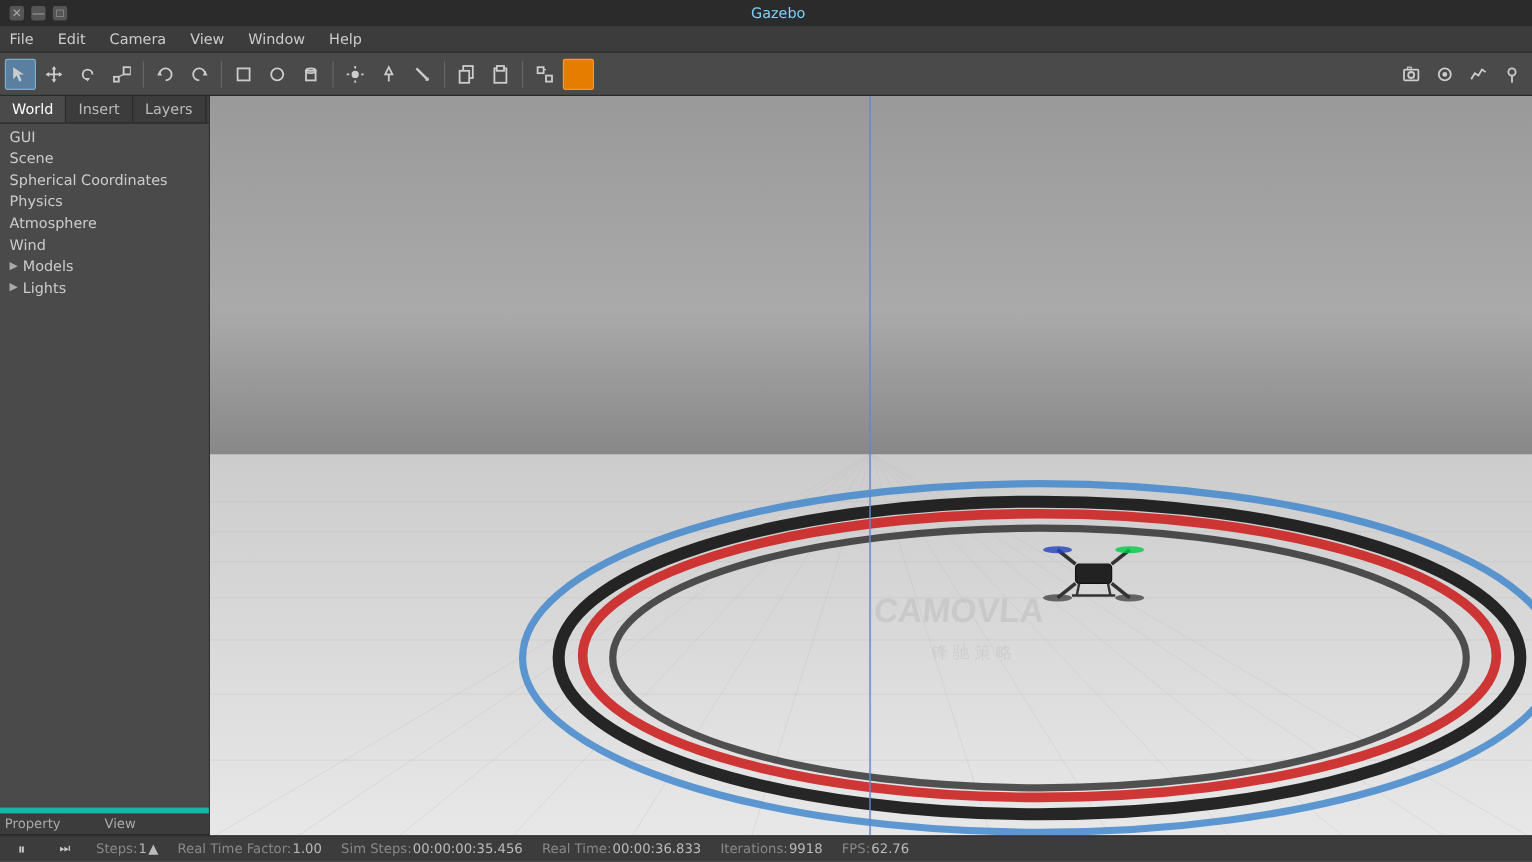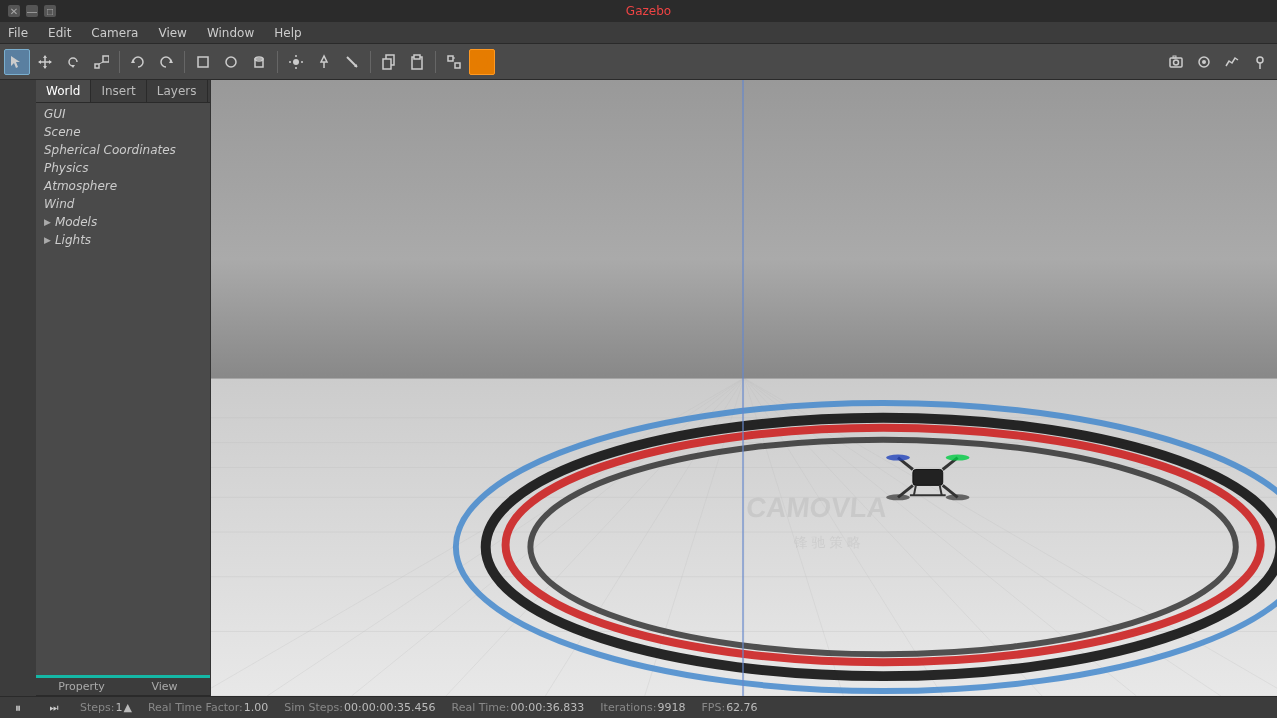--- a/index.html
+++ b/index.html
@@ -6,21 +6,21 @@
     body { width: 1277px; height: 718px; background: #3c3c3c; font-family: 'DejaVu Sans', Arial, sans-serif; font-size: 12px; color: #ddd; overflow: hidden; }
 
     
     #titlebar {
       width: 100%; height: 22px; background: #2b2b2b;
       display: flex; align-items: center; justify-content: space-between;
       padding: 0 8px; user-select: none;
     }
     #titlebar-controls { display: flex; gap: 6px; align-items: center; }
     .titlebar-btn { width: 12px; height: 12px; border-radius: 2px; background: #555; border: none; cursor: pointer; font-size: 10px; color: #aaa; display: flex; align-items: center; justify-content: center; }
-    #titlebar-title { font-size: 12px; color: #ef4444; margin-left: 32px; }
+    #titlebar-title { font-size: 12px; color: #7dd3fc; margin-left: 32px; }
 
     
     #menubar {
       width: 100%; height: 22px; background: #3c3c3c;
       display: flex; align-items: center; padding: 0 4px; gap: 12px;
       border-bottom: 1px solid #2a2a2a;
     }
     .menu-item { font-size: 12px; color: #ccc; cursor: pointer; padding: 2px 4px; }
 
     
@@ -35,28 +35,28 @@
       color: #ccc; font-size: 14px; border-radius: 2px;
     }
     .toolbar-btn.active { background: #5a7fa0; border-color: #7aafcf; }
     .toolbar-separator { width: 1px; height: 22px; background: #666; margin: 0 3px; }
     .toolbar-spacer-right { flex: 1; }
 
     
     #main { display: flex; width: 100%; height: calc(718px - 22px - 22px - 36px - 22px); }
 
     
-    #left-panel { width: 175px; background: #4a4a4a; border-right: 1px solid #333; display: flex; flex-direction: column; margin-left: 36px; }
+    #left-panel { width: 175px; background: #4a4a4a; border-right: 1px solid #333; display: flex; flex-direction: column; }
     #left-tabs { display: flex; background: #3c3c3c; border-bottom: 1px solid #2a2a2a; }
     .left-tab { padding: 4px 10px; font-size: 12px; cursor: pointer; color: #bbb; border-right: 1px solid #2a2a2a; }
     .left-tab.active { background: #4a4a4a; color: #fff; }
     #left-tree { flex: 1; padding: 2px 0; overflow-y: auto; }
-    .tree-item { padding: 2px 8px; font-size: 12px; cursor: pointer; color: #ccc; display: flex; align-items: center; gap: 4px; font-style: italic; }
+    .tree-item { padding: 2px 8px; font-size: 12px; cursor: pointer; color: #ccc; display: flex; align-items: center; gap: 4px; }
     .tree-item.has-arrow::before { content: '▶'; font-size: 9px; color: #aaa; }
-    #properties-panel { border-top: 3px solid #14b8a6; text-align: center; }
+    #properties-panel { border-top: 5px solid #14b8a6; }
     #properties-header { display: flex; background: #3c3c3c; padding: 2px 4px; font-size: 11px; color: #aaa; border-bottom: 1px solid #2a2a2a; }
     #properties-header span { flex: 1; }
 
     
     #viewport { flex: 1; position: relative; overflow: hidden; background: #888; }
 
     
     #statusbar {
       width: 100%; height: 22px; background: #3c3c3c;
       display: flex; align-items: center; padding: 0 8px; gap: 16px;

